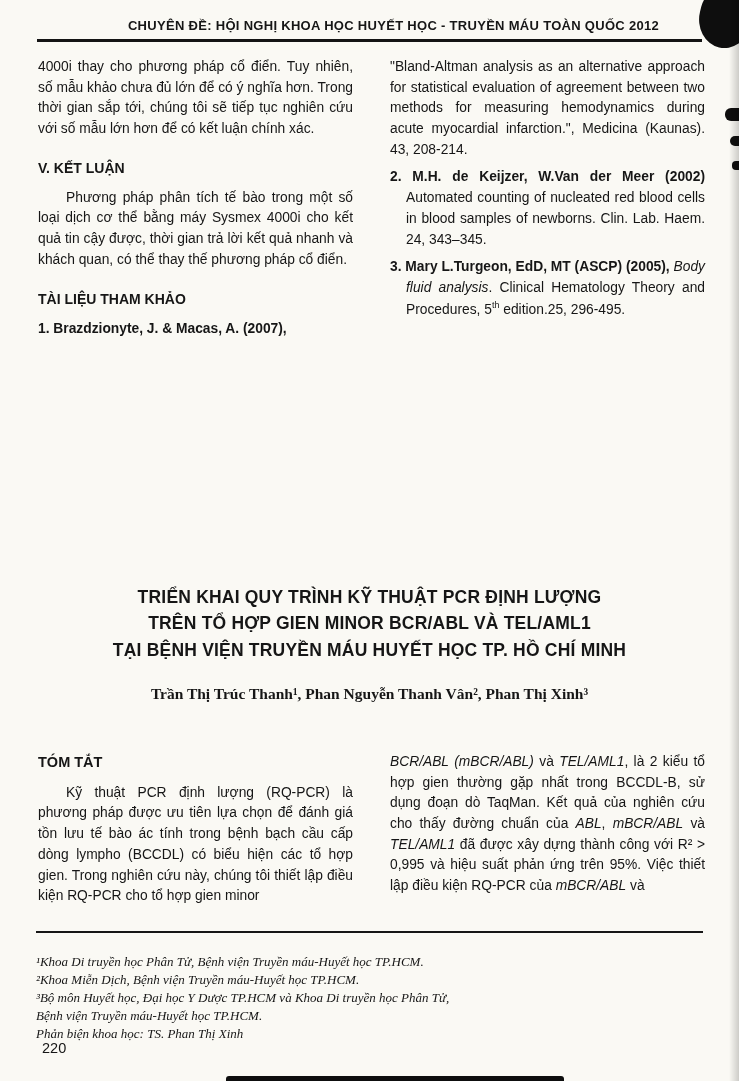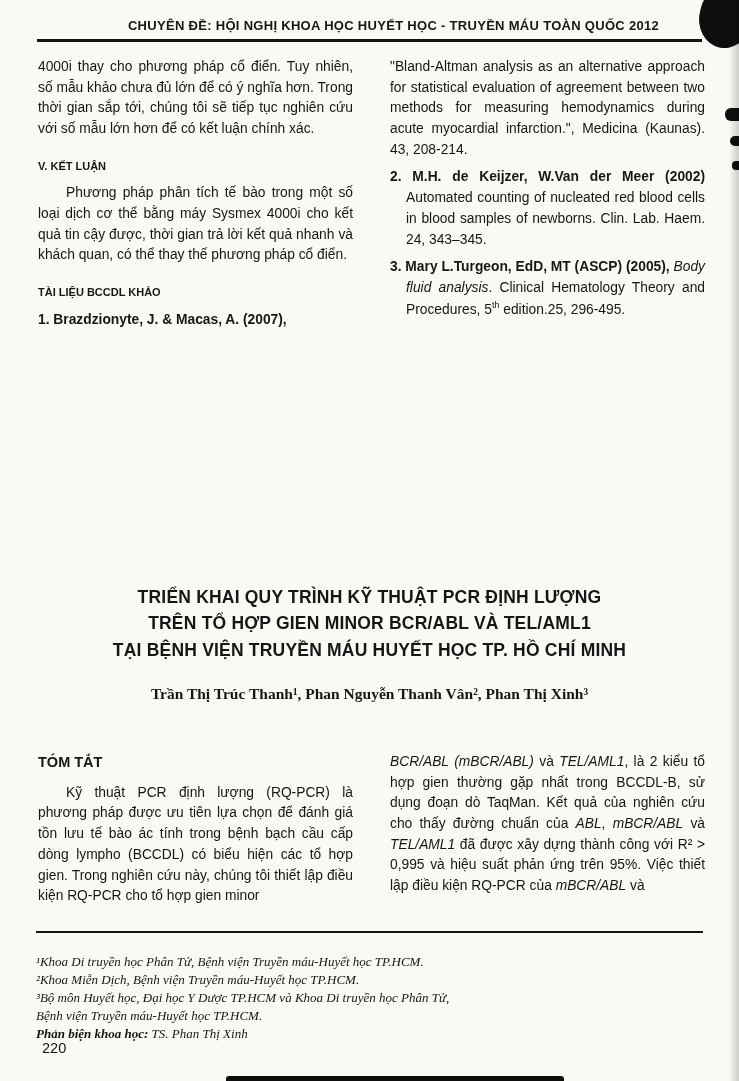--- a/index.html
+++ b/index.html
@@ -15,21 +15,21 @@
   }
 
   
   .page-header { position:absolute; top:18px; left:0; right:0; text-align:center; }
   .header-title { font-size:13px; font-weight:bold; letter-spacing:0.3px;padding-left:48px; }
   .header-rule { height:3px; background:#141414; margin:6px 37px 0 37px; }
 
   
   .cols { position:absolute; left:38px; right:34px; display:flex; gap:37px; }
   .col { flex:1 1 0; font-size:13.8px; line-height:1.5; text-align:justify; }
-  .sec-heading { font-size:11px; font-weight:bold; margin:18px 0 9px 0; text-align:left; }
+  .sec-heading { font-size:14px; font-weight:bold; margin:18px 0 9px 0; text-align:left; }
   .sec-heading.first { margin-top:0; font-size:14.5px; }
   .para.indent { text-indent:28px; }
   .ref { padding-left:16px; text-indent:-16px; margin-top:3px; }
   .refcont { margin-bottom:7px; }
   .ref2 { margin-bottom:7px; }
 
   .article1 { top:57px; }
 
   
   .article2 { position:absolute; top:584px; left:38px; right:38px; text-align:center; }
@@ -90,21 +90,21 @@
   <header class="page-header">
     <div class="header-title">CHUYÊN ĐỀ: HỘI NGHỊ KHOA HỌC HUYẾT HỌC - TRUYỀN MÁU TOÀN QUỐC 2012</div>
     <div class="header-rule"></div>
   </header>
 
   <section class="cols article1">
     <div class="col">
       <p class="para">4000i thay cho phương pháp cổ điển. Tuy nhiên, số mẫu khảo chưa đủ lớn để có ý nghĩa hơn. Trong thời gian sắp tới, chúng tôi sẽ tiếp tục nghiên cứu với số mẫu lớn hơn để có kết luận chính xác.</p>
       <h3 class="sec-heading">V. KẾT LUẬN</h3>
       <p class="para indent">Phương pháp phân tích tế bào trong một số loại dịch cơ thể bằng máy Sysmex 4000i cho kết quả tin cậy được, thời gian trả lời kết quả nhanh và khách quan, có thể thay thế phương pháp cổ điển.</p>
-      <h3 class="sec-heading">TÀI LIỆU BCCDL KHẢO</h3>
+      <h3 class="sec-heading">TÀI LIỆU THAM KHẢO</h3>
       <p class="ref"><span style="font-weight: bold;">1. Brazdzionyte, J. &amp; Macas, A. (2007),</span></p>
     </div>
     <div class="col">
       <p class="para refcont">"Bland-Altman analysis as an alternative approach for statistical evaluation of agreement between two methods for measuring hemodynamics during acute myocardial infarction.", Medicina (Kaunas). 43, 208-214.</p>
       <p class="ref ref2"><span style="font-weight: bold;">2. M.H. de Keijzer, W.Van der Meer (2002)</span><span> Automated counting of nucleated red blood cells in blood samples of newborns. Clin. Lab. Haem. 24, 343–345.</span></p>
       <p class="ref"><span style="font-weight: bold;">3. Mary L.Turgeon, EdD, MT (ASCP) (2005), </span><span style="font-style: italic;">Body fluid analysis</span><span>. Clinical Hematology Theory and Procedures, 5</span><span style="vertical-align: super; font-size: 0.65em;">th</span><span> edition.25, 296-495.</span></p>
     </div>
   </section>
 
   <section class="article2">
@@ -124,20 +124,20 @@
     <div class="col">
       <p class="para"><span style="font-style: italic;">BCR/ABL (mBCR/ABL)</span><span> và </span><span style="font-style: italic;">TEL/AML1</span><span>, là 2 kiểu tổ hợp gien thường gặp nhất trong BCCDL-B, sử dụng đoạn dò TaqMan. Kết quả của nghiên cứu cho thấy đường chuẩn của </span><span style="font-style: italic;">ABL</span><span>, </span><span style="font-style: italic;">mBCR/ABL</span><span> và </span><span style="font-style: italic;">TEL/AML1</span><span> đã được xây dựng thành công với R² &gt; 0,995 và hiệu suất phản ứng trên 95%. Việc thiết lập điều kiện RQ-PCR của </span><span style="font-style: italic;">mBCR/ABL</span><span> và</span></p>
     </div>
   </section>
 
   <footer class="footnotes">
     <div class="fn">¹Khoa Di truyền học Phân Tử, Bệnh viện Truyền máu-Huyết học TP.HCM.</div>
     <div class="fn">²Khoa Miễn Dịch, Bệnh viện Truyền máu-Huyết học TP.HCM.</div>
     <div class="fn">³Bộ môn Huyết học, Đại học Y Dược TP.HCM và Khoa Di truyền học Phân Tử,</div>
     <div class="fn">Bệnh viện Truyền máu-Huyết học TP.HCM.</div>
-    <div class="fn"><span style="font-weight: bold;">Phản biện khoa học: </span><span>TS. Phan Thị Xinh</span></div>
+    <div class="fn"><span style="font-weight: normal;">Phản biện khoa học: </span><span>TS. Phan Thị Xinh</span></div>
   </footer>
 
   <div class="page-number">220</div>
 
   <div class="scan-bar"></div>
 
 </div>
 
 </body></html>

